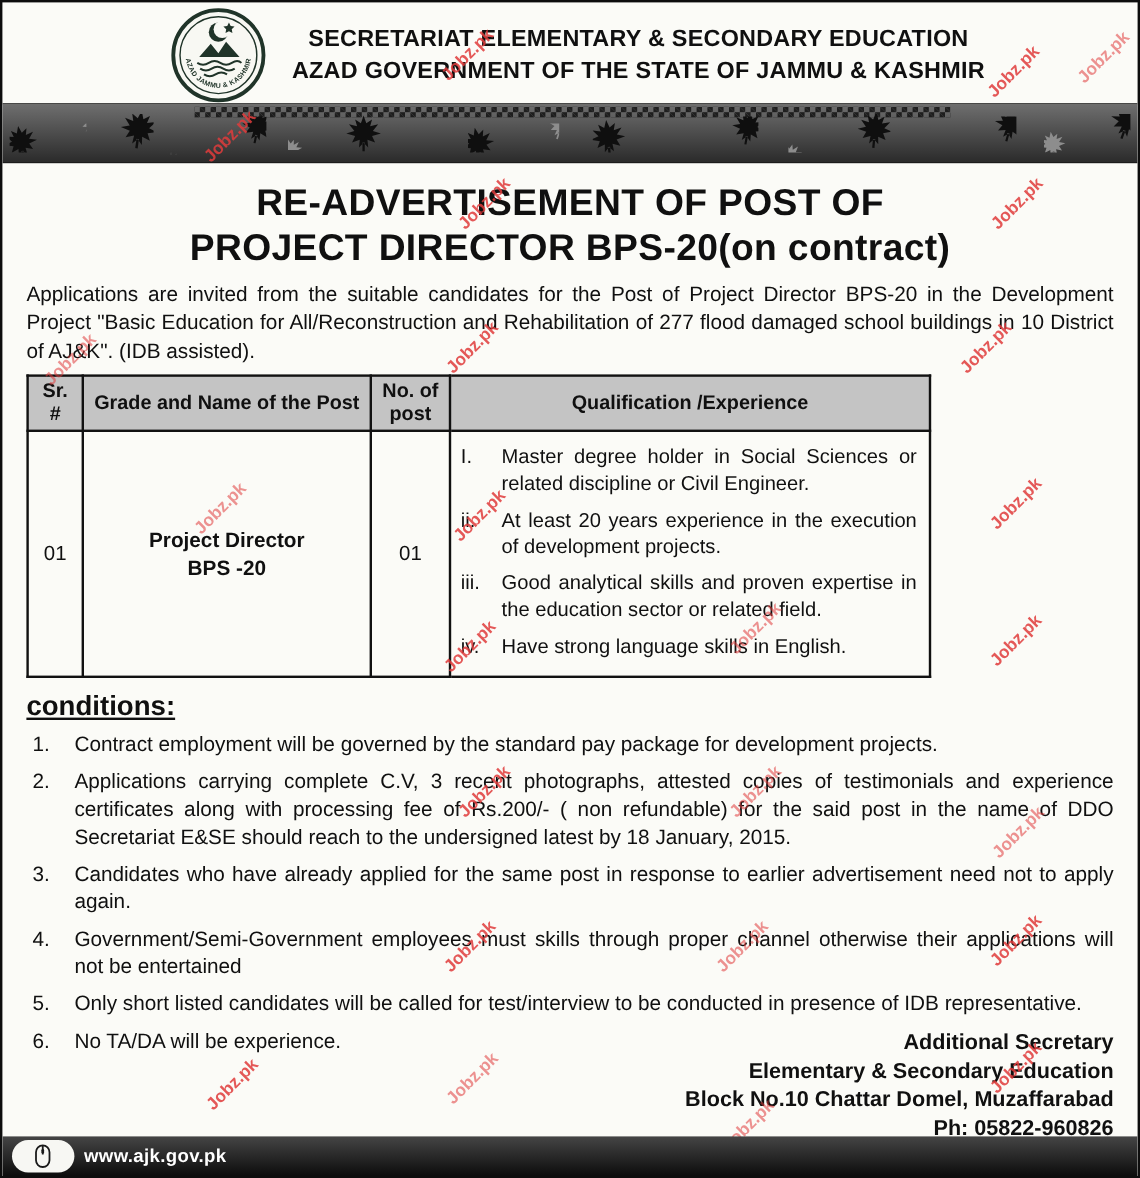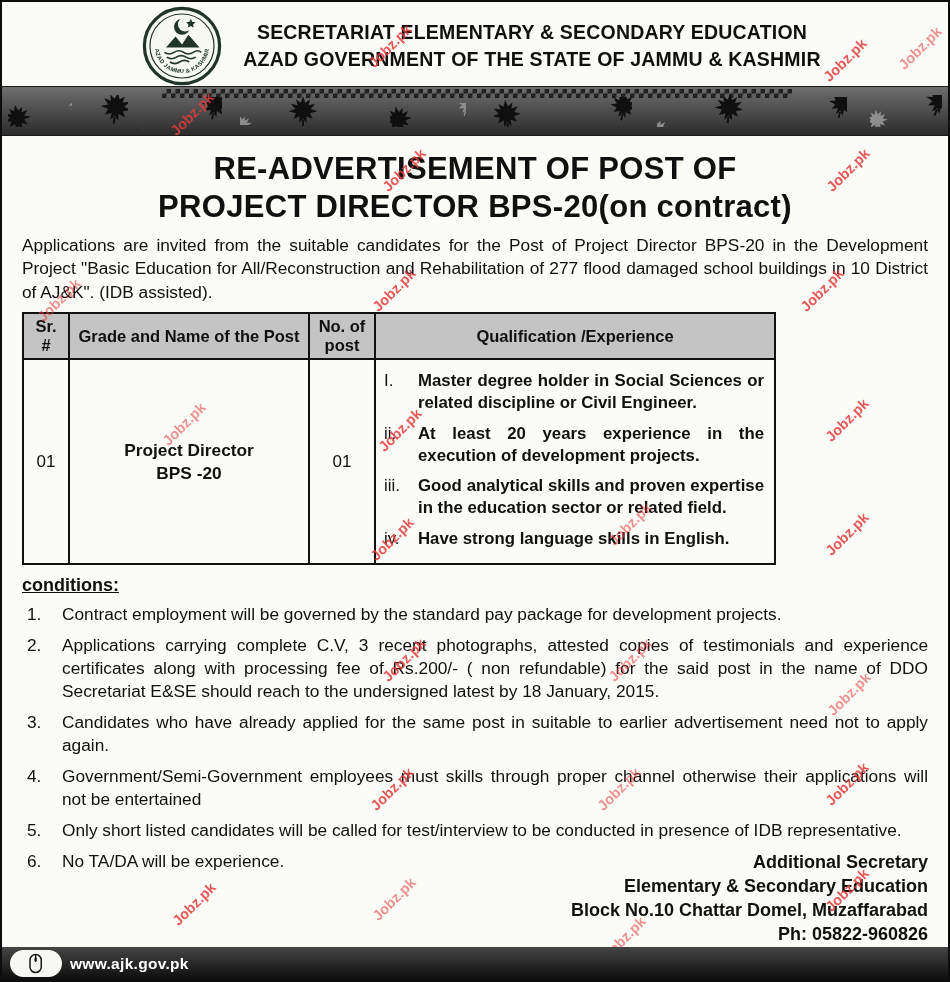--- a/index.html
+++ b/index.html
@@ -40,25 +40,25 @@
   table.post-table { width:754px; margin:4px 20px 10px; border-collapse:collapse; table-layout:fixed; }
   .post-table th, .post-table td { border:2px solid #111; }
   .post-table thead th { background:#c4c4c4; font-size:16.5px; font-weight:bold;
                          padding:3px 4px; white-space:pre-line; line-height:1.15; }
   .c-sr { width:46px; } .c-post { width:240px; } .c-num { width:66px; }
   .cell-center { text-align:center; vertical-align:middle; font-size:17px; }
   .post-name { font-weight:bold; white-space:pre-line; line-height:1.3; font-size:17.3px; }
   .qual-cell { vertical-align:top; padding:10px 10px 4px 8px; }
   .qual-item { display:flex; margin-bottom:9px; font-size:16.8px; line-height:1.3; }
   .qual-num { width:34px; flex:none; }
-  .qual-text { flex:1; text-align:justify;font-weight:bold; }
+  .qual-text { flex:1; text-align:justify; }
 
   
   .conditions { margin:2px 20px 0; }
-  .cond-heading { font-weight:bold; font-size:18px; text-decoration:underline; margin:2px 0 7px; }
+  .cond-heading { font-weight:bold; font-size:23px; text-decoration:underline; margin:2px 0 7px; }
   .cond-item { display:flex; margin-bottom:8px; font-size:17.3px; line-height:1.33; }
   .cond-num { width:40px; flex:none; padding-left:5px; box-sizing:border-box; }
   .cond-text { flex:1; text-align:justify; }
 
   
   .bottom-row { display:flex; justify-content:space-between; align-items:flex-start; margin:0 20px; }
   .bottom-row .cond-item { width:420px; }
   .signature { text-align:right; font-weight:bold; font-size:18px; line-height:1.34; }
 
   
@@ -227,21 +227,21 @@
     <div class="cond-item">
       <span class="cond-num">1.</span>
       <span class="cond-text">Contract employment will be governed by the standard pay package for development projects.</span>
     </div>
     <div class="cond-item">
       <span class="cond-num">2.</span>
       <span class="cond-text">Applications carrying complete C.V, 3 recent photographs, attested copies of testimonials and experience certificates along with processing fee of Rs.200/- ( non refundable) for the said post in the name of DDO Secretariat E&amp;SE should reach to the undersigned latest by 18 January, 2015.</span>
     </div>
     <div class="cond-item">
       <span class="cond-num">3.</span>
-      <span class="cond-text">Candidates who have already applied for the same post in suitable to earlier advertisement need not to apply again.</span>
+      <span class="cond-text">Candidates who have already applied for the same post in response to earlier advertisement need not to apply again.</span>
     </div>
     <div class="cond-item">
       <span class="cond-num">4.</span>
       <span class="cond-text">Government/Semi-Government employees must skills through proper channel otherwise their applications will not be entertained</span>
     </div>
     <div class="cond-item">
       <span class="cond-num">5.</span>
       <span class="cond-text">Only short listed candidates will be called for test/interview to be conducted in presence of IDB representative.</span>
     </div>
   </div>

